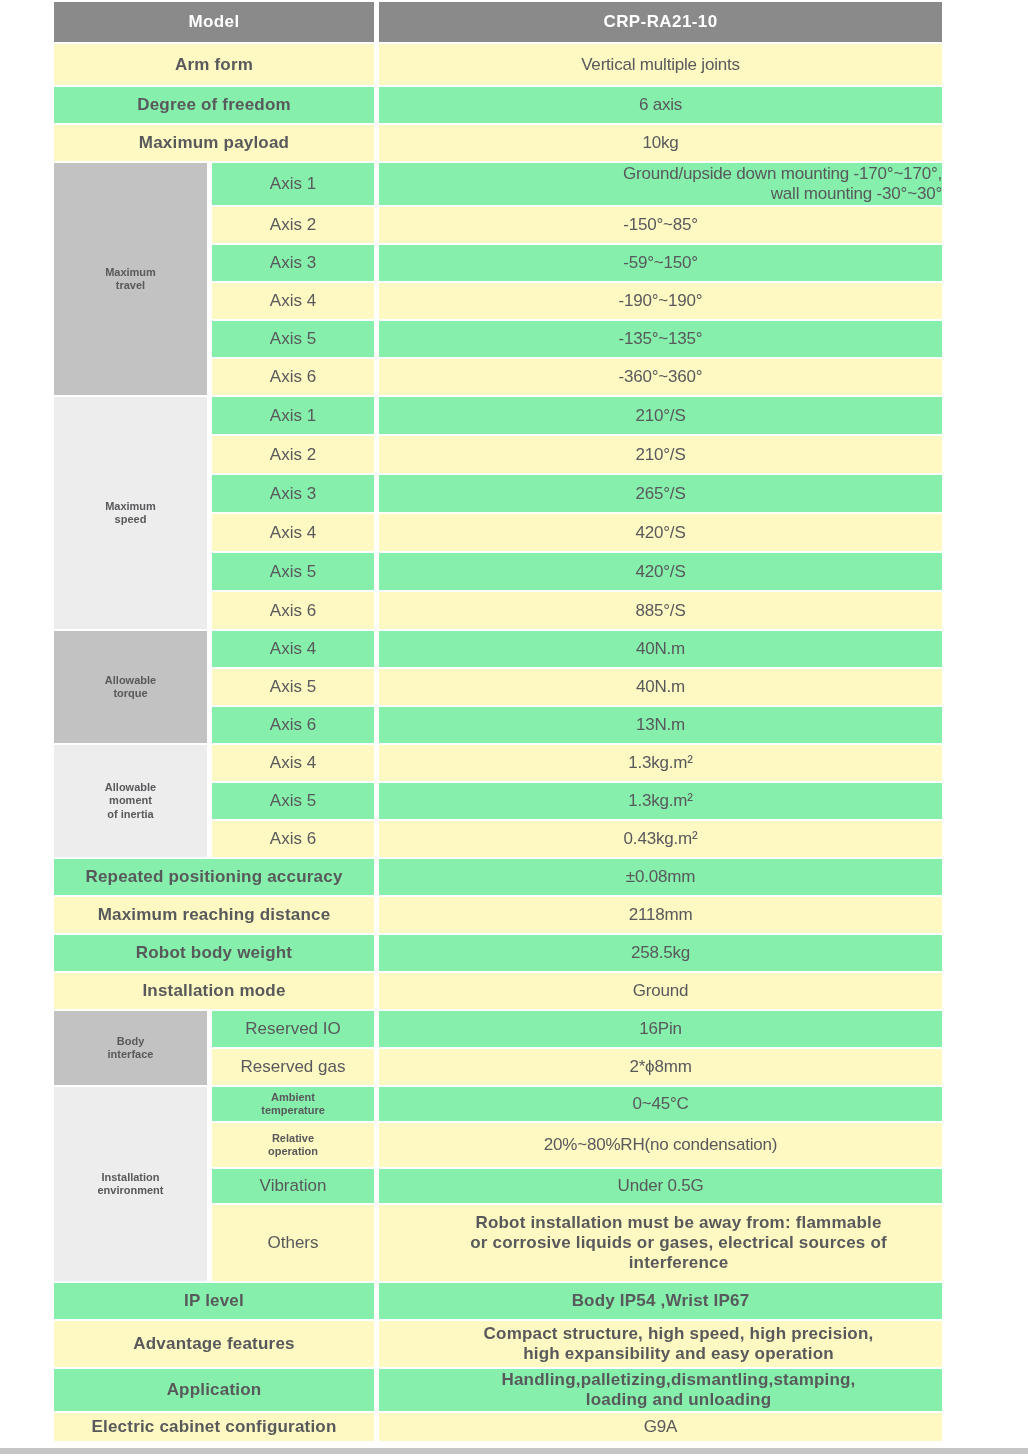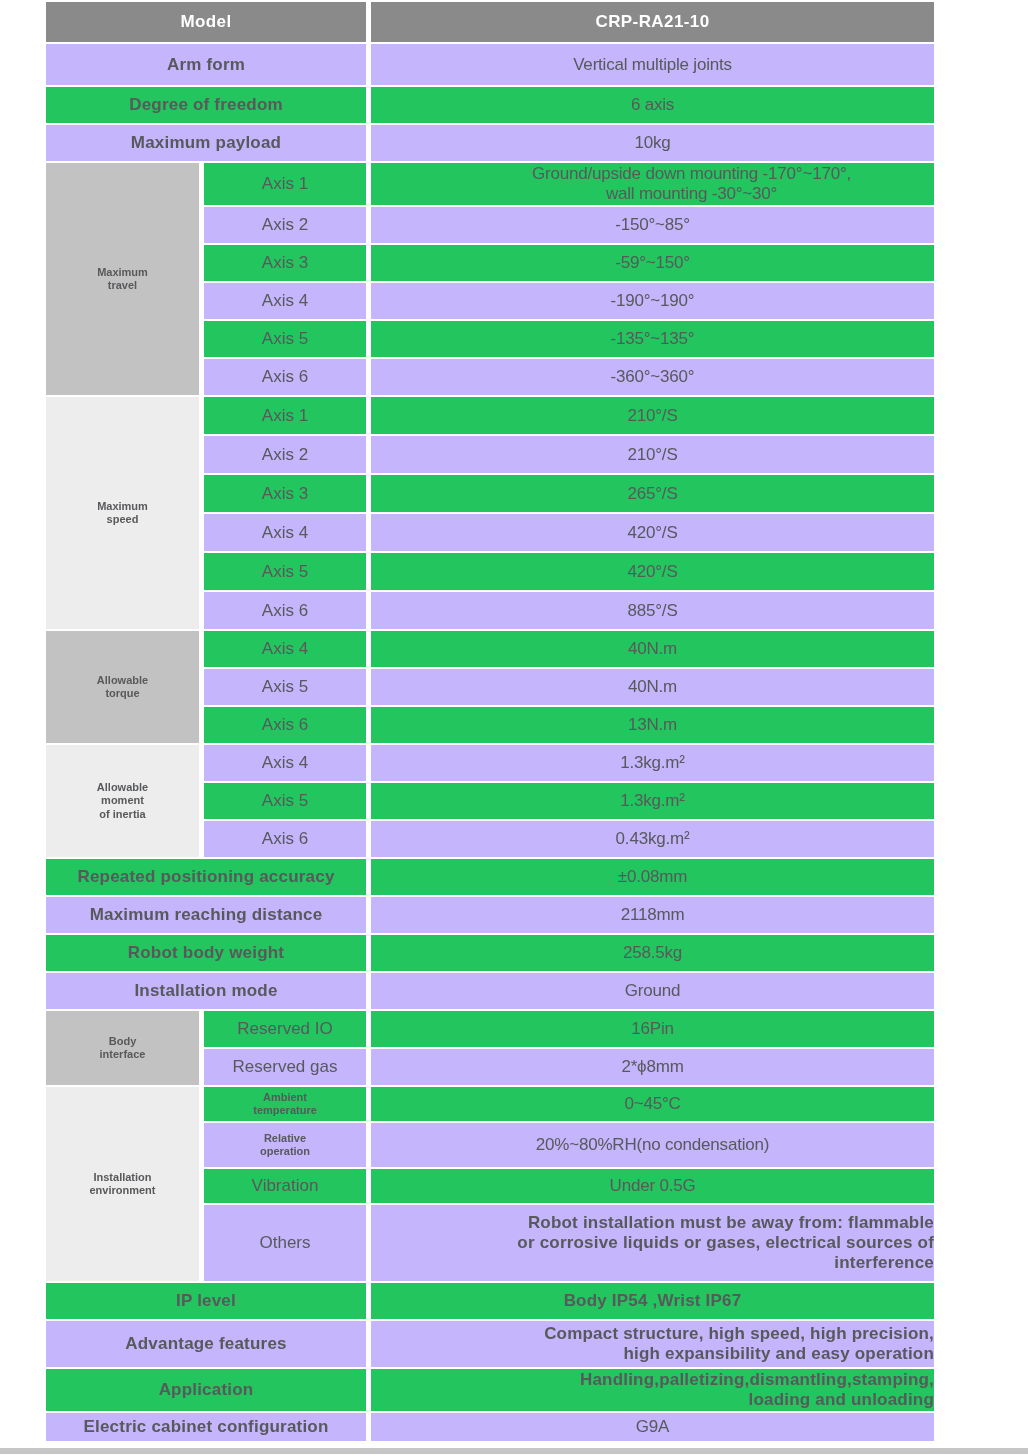--- a/index.html
+++ b/index.html
@@ -2,49 +2,49 @@
 <html><head>
 <meta charset="utf-8">
 <style>
   html,body{margin:0;padding:0}
   body{
     width:1028px;height:1456px;position:relative;overflow:hidden;
     background:#ffffff;color:#58595b;
     font-family:"Liberation Sans",sans-serif;
   }
   table.spec{
-    position:absolute;left:6px;top:2px;width:888px;
+    position:absolute;left:14px;top:2px;width:888px;
     border-collapse:separate;border-spacing:0;table-layout:fixed;padding-left:40px;
   }
   col.c1{width:158px}
   col.c2{width:167px}
   col.c3{width:563px}
   td{
     box-sizing:border-box;padding:0;margin:0;
     border-bottom:2px solid #ffffff;
     vertical-align:middle;text-align:center;
     overflow:hidden;
   }
   td.gapR{border-right:5px solid #ffffff}
   
   .hd{background:#8a8a8b;color:#ffffff}
-  .g{background:#22c55e}
-  .w{background:#c4b5fd}
+  .g{background:#86efac}
+  .w{background:#fef9c3}
   .sd{background:#c2c2c3}
   .sl{background:#ededee}
   
   .lbl{font-weight:bold;font-size:17px;letter-spacing:.2px}
   .sub{font-weight:normal;font-size:17px}
   .sect{font-weight:bold;font-size:11px;line-height:1.2;white-space:pre-line}
   .val{font-size:17px;letter-spacing:-.2px}
   .vb{font-weight:bold;font-size:17px;letter-spacing:.2px}
   .hdr{font-weight:bold;font-size:17px;letter-spacing:.4px}
   .pre{white-space:pre-line;line-height:1.16}
-  .left{text-align:right;padding-left:36px}
-  .lefti{text-align:center;padding-left:78px}
+  .left{text-align:center;padding-left:36px}
+  .lefti{text-align:right;padding-left:78px}
   
   tr.r42>td{height:42px}
   tr.r43>td{height:43px}
   tr.r44>td{height:44px}
   tr.r39>td{height:39px}
   tr.r38>td{height:38px}
   tr.r36>td{height:36px}
   tr.r46>td{height:46px}
   tr.r78>td{height:78px}
   tr.r48>td{height:48px}

